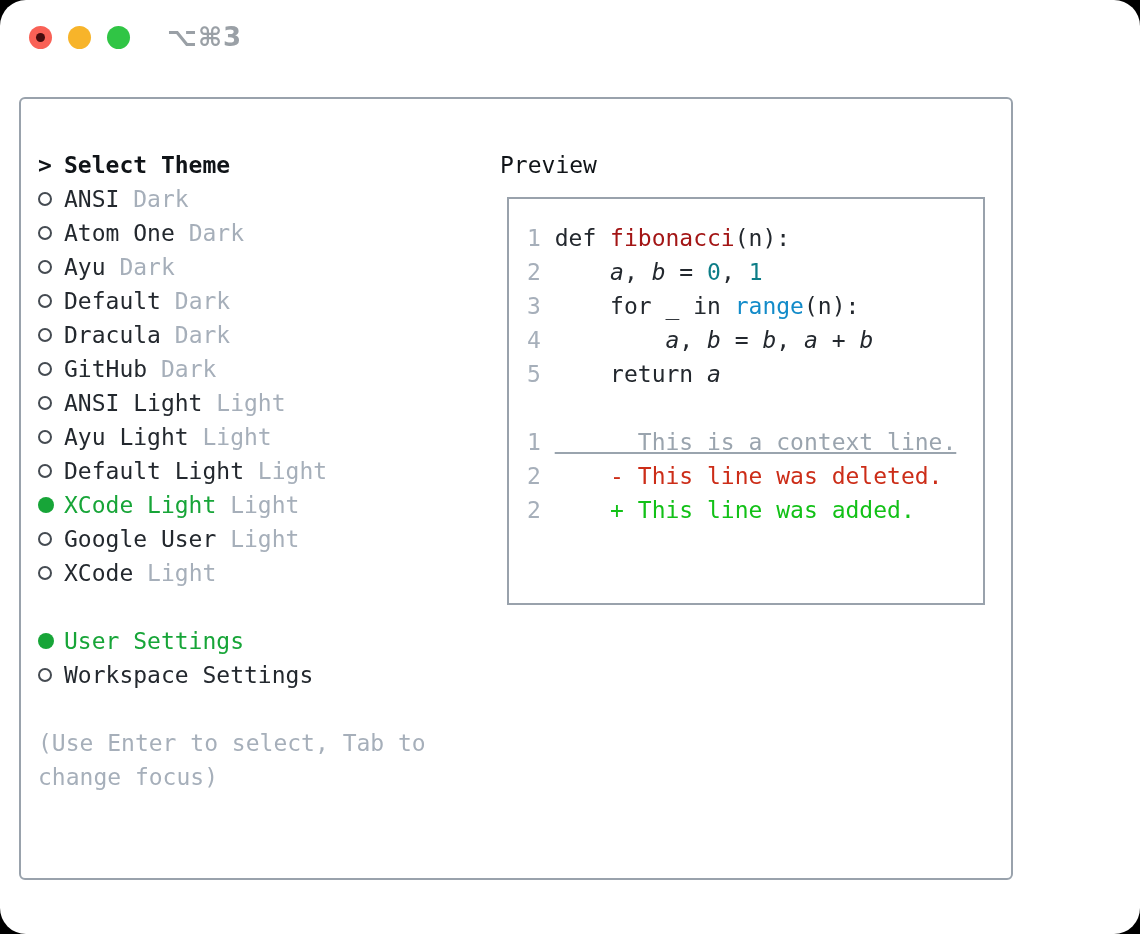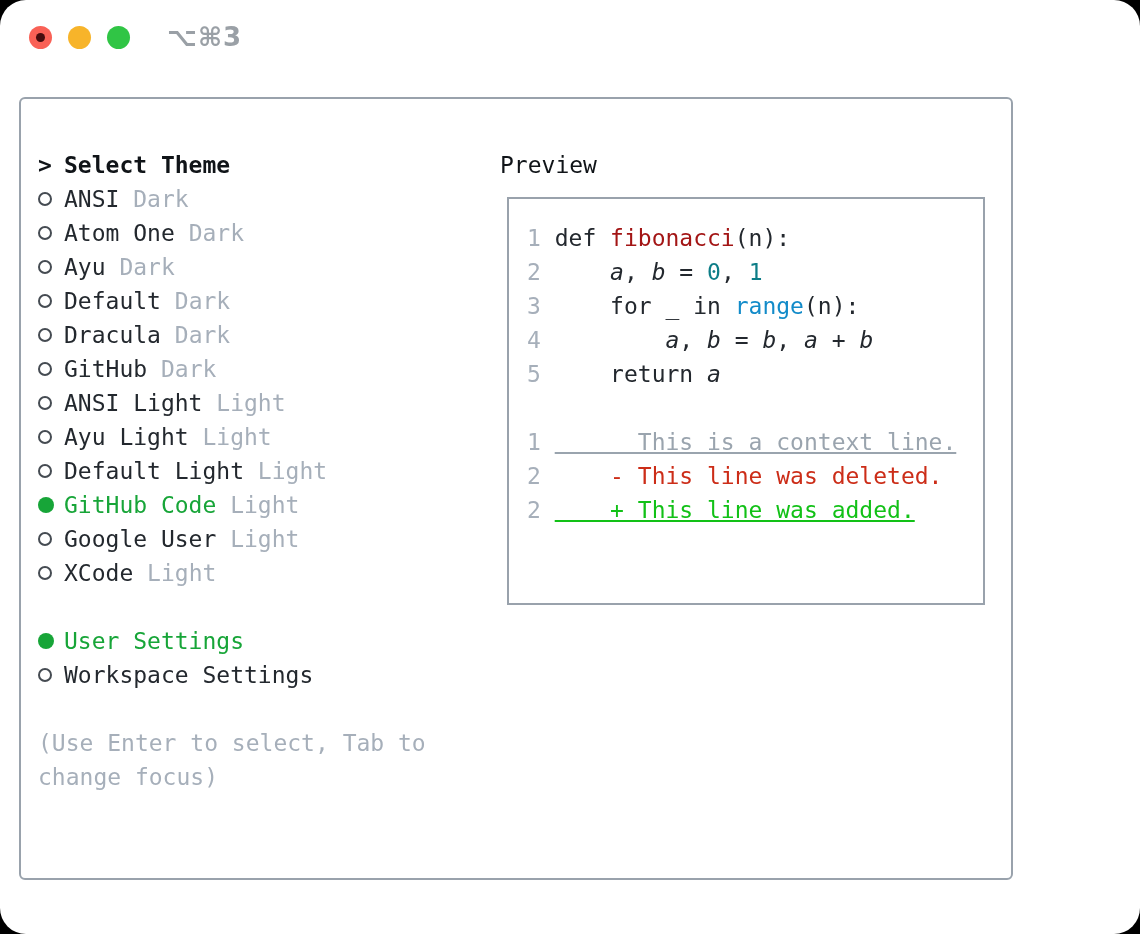--- a/index.html
+++ b/index.html
@@ -40,21 +40,21 @@
   .code-line{height:34px;}
   .ln{color:var(--muted);margin-right:1ch;}
   .kw{color:var(--text-dark);}
   .pl{color:var(--text-dark);}
   .fn{color:var(--fn-red);}
   .nm{color:var(--num-teal);}
   .cl{color:var(--call-blue);}
   .vr{color:var(--text-dark);font-style:italic;}
   .ctx{color:var(--ctx-gray);text-decoration:underline;}
   .del{color:var(--deleted-red);}
-  .add{color:var(--added-green);text-decoration:underline;}
+  .add{color:var(--added-green);}
 </style>
 </head>
 <body>
 
 <div class="window">
   <div class="titlebar">
     <div class="dot dot-red"></div>
     <div class="dot dot-yellow"></div>
     <div class="dot dot-green"></div>
     <div class="win-title">⌥⌘3</div>
@@ -70,21 +70,21 @@
     <div id="theme-list">
         <div class="row"><span class="marker"><span class="ring"></span></span><span class="">ANSI</span><span class="muted"> Dark</span></div>
         <div class="row"><span class="marker"><span class="ring"></span></span><span class="">Atom One</span><span class="muted"> Dark</span></div>
         <div class="row"><span class="marker"><span class="ring"></span></span><span class="">Ayu</span><span class="muted"> Dark</span></div>
         <div class="row"><span class="marker"><span class="ring"></span></span><span class="">Default</span><span class="muted"> Dark</span></div>
         <div class="row"><span class="marker"><span class="ring"></span></span><span class="">Dracula</span><span class="muted"> Dark</span></div>
         <div class="row"><span class="marker"><span class="ring"></span></span><span class="">GitHub</span><span class="muted"> Dark</span></div>
         <div class="row"><span class="marker"><span class="ring"></span></span><span class="">ANSI Light</span><span class="muted"> Light</span></div>
         <div class="row"><span class="marker"><span class="ring"></span></span><span class="">Ayu Light</span><span class="muted"> Light</span></div>
         <div class="row"><span class="marker"><span class="ring"></span></span><span class="">Default Light</span><span class="muted"> Light</span></div>
-        <div class="row"><span class="marker"><span class="ringfill"></span></span><span class="sel">GitHub Code</span><span class="muted"> Light</span></div>
+        <div class="row"><span class="marker"><span class="ringfill"></span></span><span class="sel">XCode Light</span><span class="muted"> Light</span></div>
         <div class="row"><span class="marker"><span class="ring"></span></span><span class="">Google User</span><span class="muted"> Light</span></div>
         <div class="row"><span class="marker"><span class="ring"></span></span><span class="">XCode</span><span class="muted"> Light</span></div>
       </div>
     <div class="row"></div>
     <div id="apply-list">
         <div class="row"><span class="marker"><span class="ringfill"></span></span><span class="sel">User Settings</span></div>
         <div class="row"><span class="marker"><span class="ring"></span></span><span class="">Workspace Settings</span></div>
       </div>
     <div class="row"></div>
     <div class="row muted">(Use Enter to select, Tab to</div>

